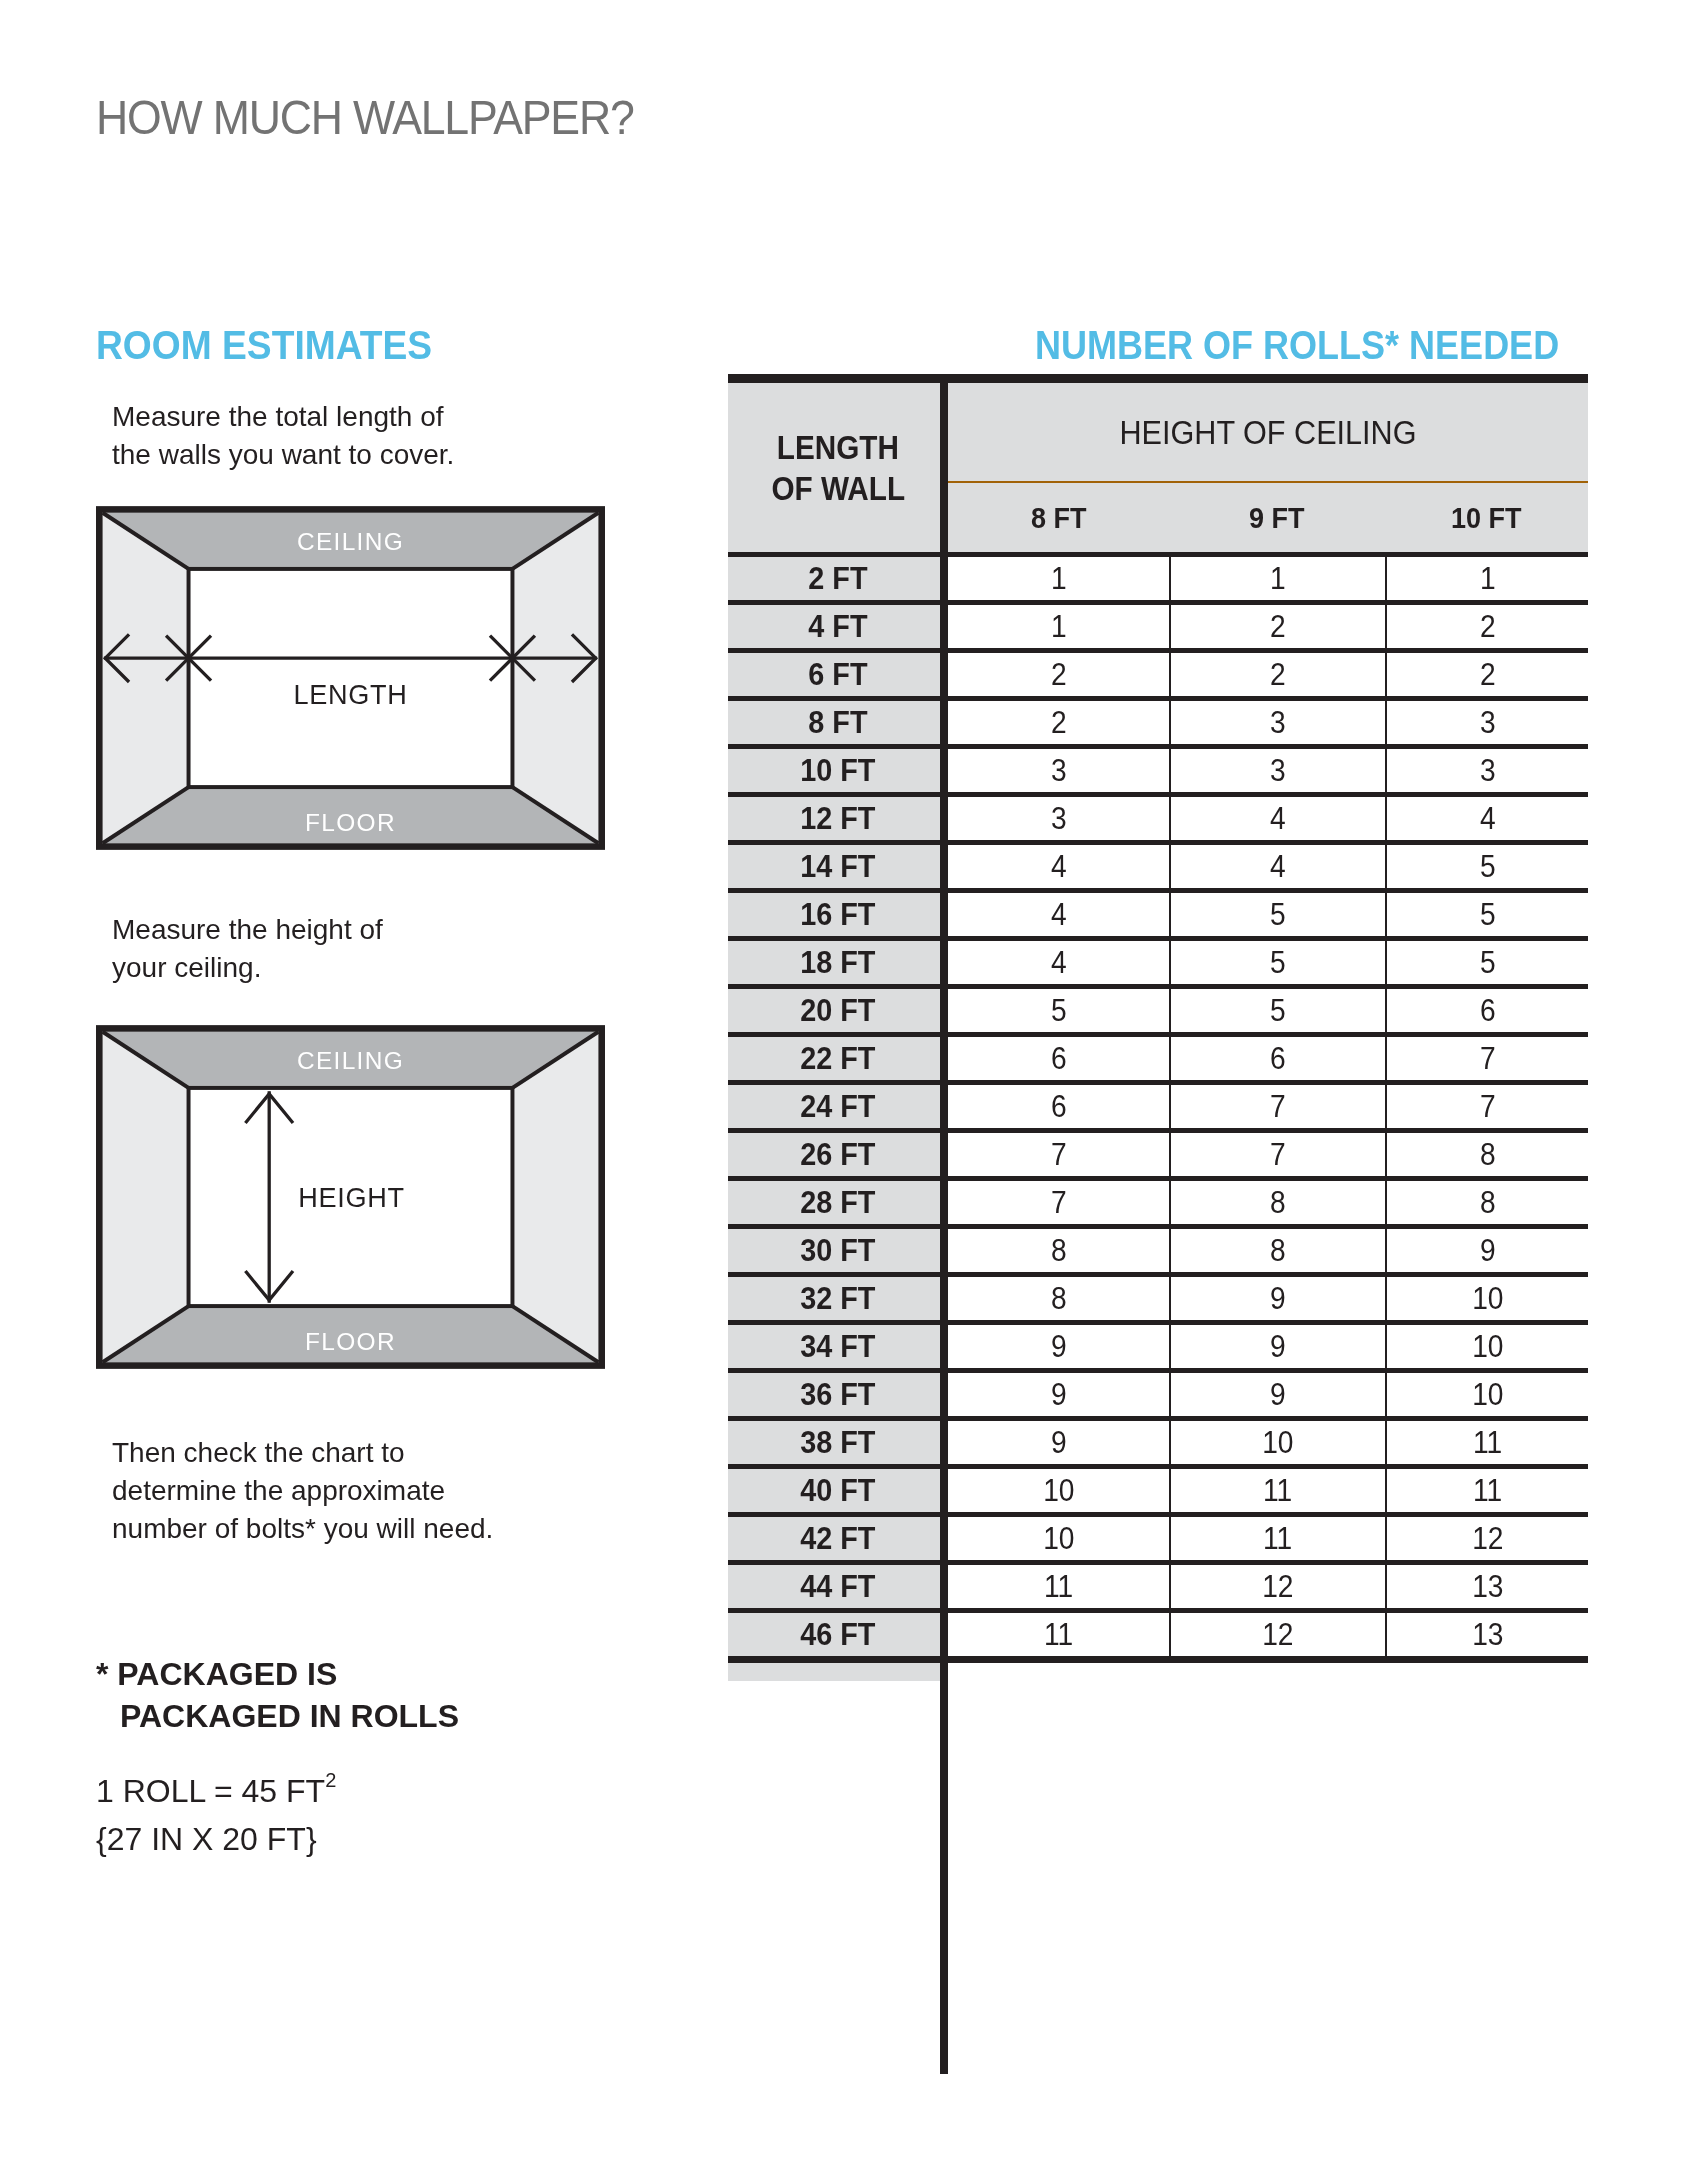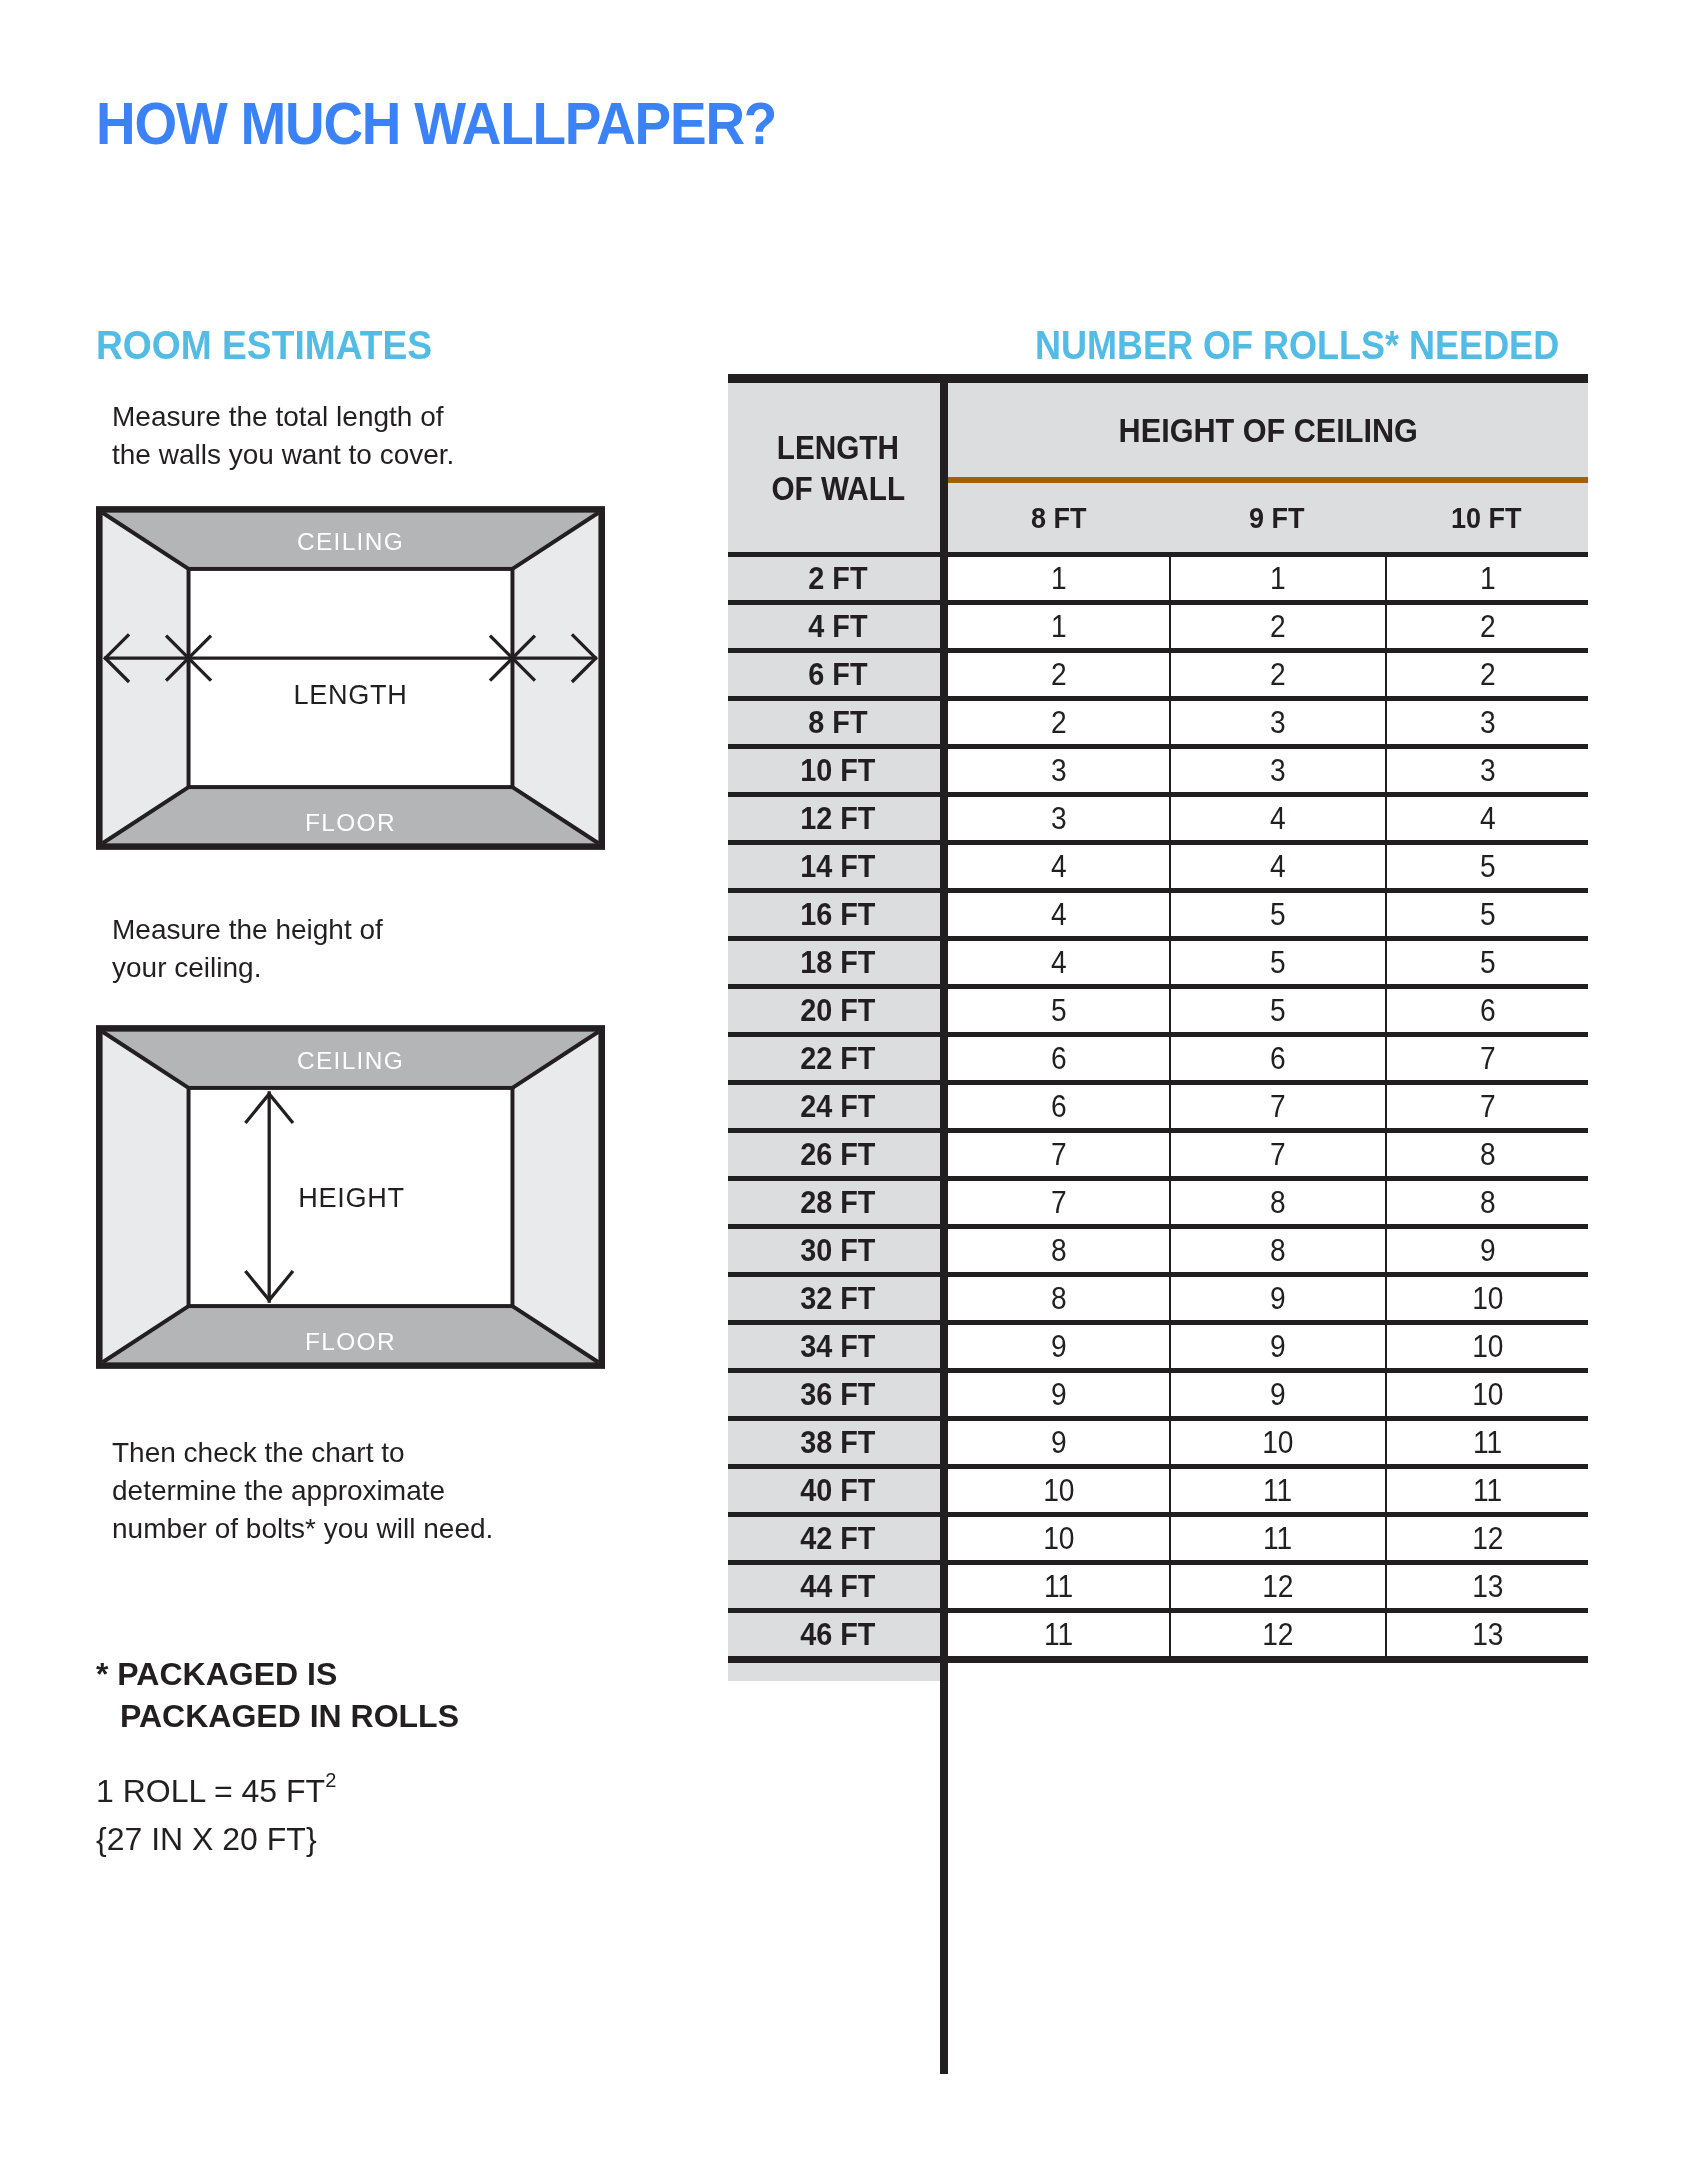--- a/index.html
+++ b/index.html
@@ -5,22 +5,22 @@
   html,body{margin:0;padding:0;}
   body{
     width:1687px;height:2183px;position:relative;background:#ffffff;
     font-family:"Liberation Sans",sans-serif;color:#231F20;overflow:hidden;
   }
   
   .cN{display:inline-block;transform:scaleX(.88);}                    
   .cB{display:inline-block;transform:scaleX(.90);}                    
   .cL{display:inline-block;transform:scaleX(.93);transform-origin:0 50%;} 
 
-  .title{position:absolute;left:96px;top:90px;font-size:59px;font-weight:bold;
-         color:#3b82f6;letter-spacing:-1.3px;white-space:nowrap;}
+  .title{position:absolute;left:96px;top:90px;font-size:48px;font-weight:normal;
+         color:#737373;letter-spacing:-1.3px;white-space:nowrap;}
   .subhead{font-size:40px;font-weight:bold;color:#53BCE5;white-space:nowrap;}
   #room-estimates{position:absolute;left:96px;top:323px;}
   #rolls-heading{position:absolute;left:728px;top:323px;width:860px;text-align:right;}
 
   .para{position:absolute;left:112px;font-size:28px;line-height:38px;white-space:nowrap;}
   #para1{top:398px;}
   #para2{top:911px;}
   #para3{top:1434px;}
 
   #footnote{position:absolute;left:96px;top:1653px;font-size:32px;font-weight:bold;line-height:42px;}
@@ -36,21 +36,21 @@
   .measlabel{fill:#231F20;font-size:41px;letter-spacing:1px;}
 
   
   #rolls-table{position:absolute;left:728px;top:374px;width:860px;}
   .topbar{height:9.3px;background:#231F20;}
   .thead{height:169px;background:#DCDDDE;display:flex;}
   .th-left{width:220px;display:flex;flex-direction:column;justify-content:center;align-items:center;
            font-weight:bold;font-size:33px;line-height:41px;}
   .th-right{flex:1;display:flex;flex-direction:column;}
   .group{flex:1;display:flex;align-items:center;justify-content:center;
-         font-weight:bold;font-size:34px;border-bottom:6px solid #a16207;text-align:center;}
+         font-weight:normal;font-size:34px;border-bottom:2px solid #a16207;text-align:center;}
   .cols{height:69px;display:grid;grid-template-columns:221px 216px 203px;}
   .colcell{display:flex;align-items:center;justify-content:center;font-weight:bold;font-size:30px;}
 
   .trow{height:48px;display:grid;grid-template-columns:220px 221px 216px 203px;
         border-top:5.3px solid #231F20;box-sizing:border-box;}
   .labelcell{background:#DCDDDE;display:flex;align-items:center;justify-content:center;
              font-weight:bold;font-size:32px;}
   .valuecell{background:#ffffff;display:flex;align-items:center;justify-content:center;font-size:32px;}
   .vline{border-left:2px solid #231F20;box-sizing:border-box;}
   .botline{height:6.6px;background:#231F20;}

